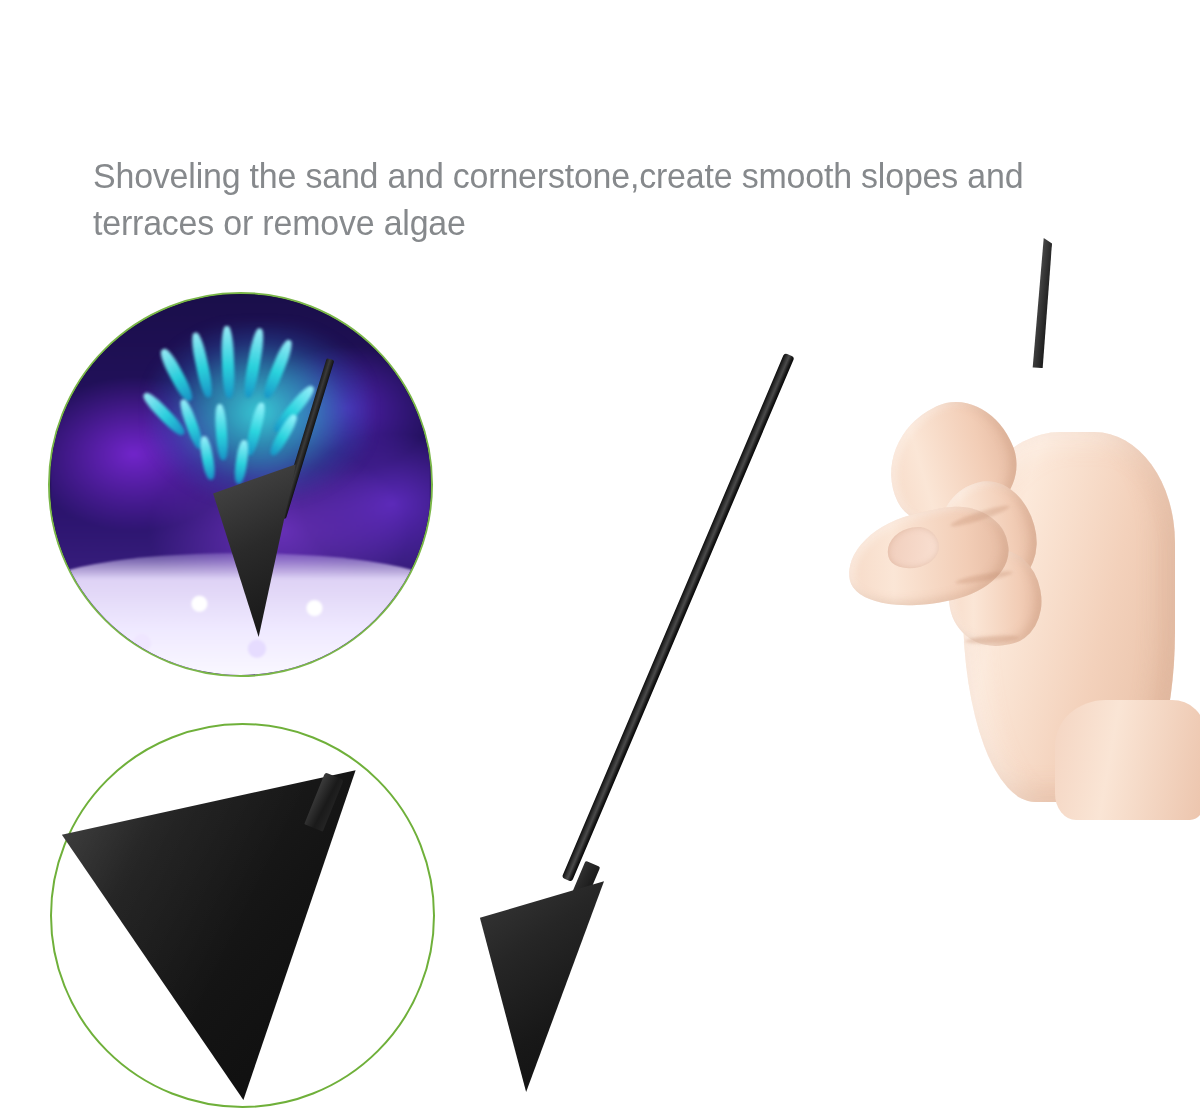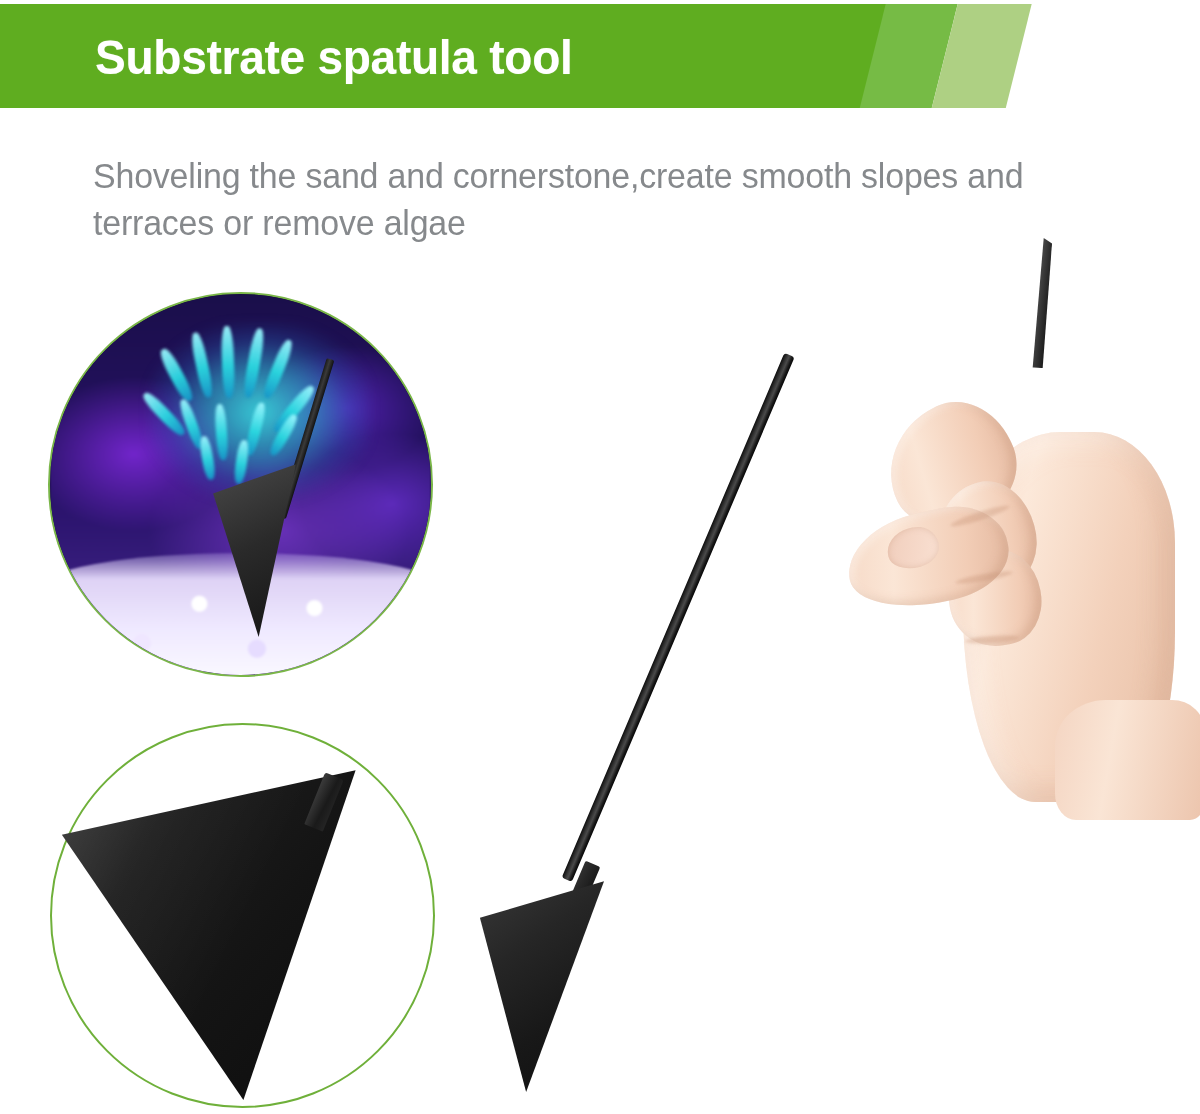--- a/index.html
+++ b/index.html
@@ -332,26 +332,20 @@
     border-radius: 50% 42% 46% 54% / 56% 52% 46% 44%;
     transform: rotate(-14deg);
     box-shadow: inset 0 0 6px rgba(200,152,126,0.4);
   }
 </style>
 </head>
 <body>
 
 <div id="page">
 
-  <div id="header-banner">
-    <div class="band" id="band-main"></div>
-    <div class="band" id="band-mid"></div>
-    <div class="band" id="band-light"></div>
-    <div id="banner-title">Substrate spatula tool</div>
-  </div>
 
   <div id="subtitle">Shoveling the sand and cornerstone,create smooth slopes and terraces or remove algae</div>
 
   <div id="aquarium-circle">
     <div class="aq-layer" id="aq-bg"></div>
     <div class="aq-layer" id="aq-coral-glow"></div>
 
     <div class="tentacle" style="left:120px;top:52px;width:13px;height:58px;transform:rotate(-28deg);"></div>
     <div class="tentacle" style="left:146px;top:38px;width:12px;height:66px;transform:rotate(-12deg);"></div>
     <div class="tentacle" style="left:172px;top:32px;width:12px;height:72px;transform:rotate(-2deg);"></div>

